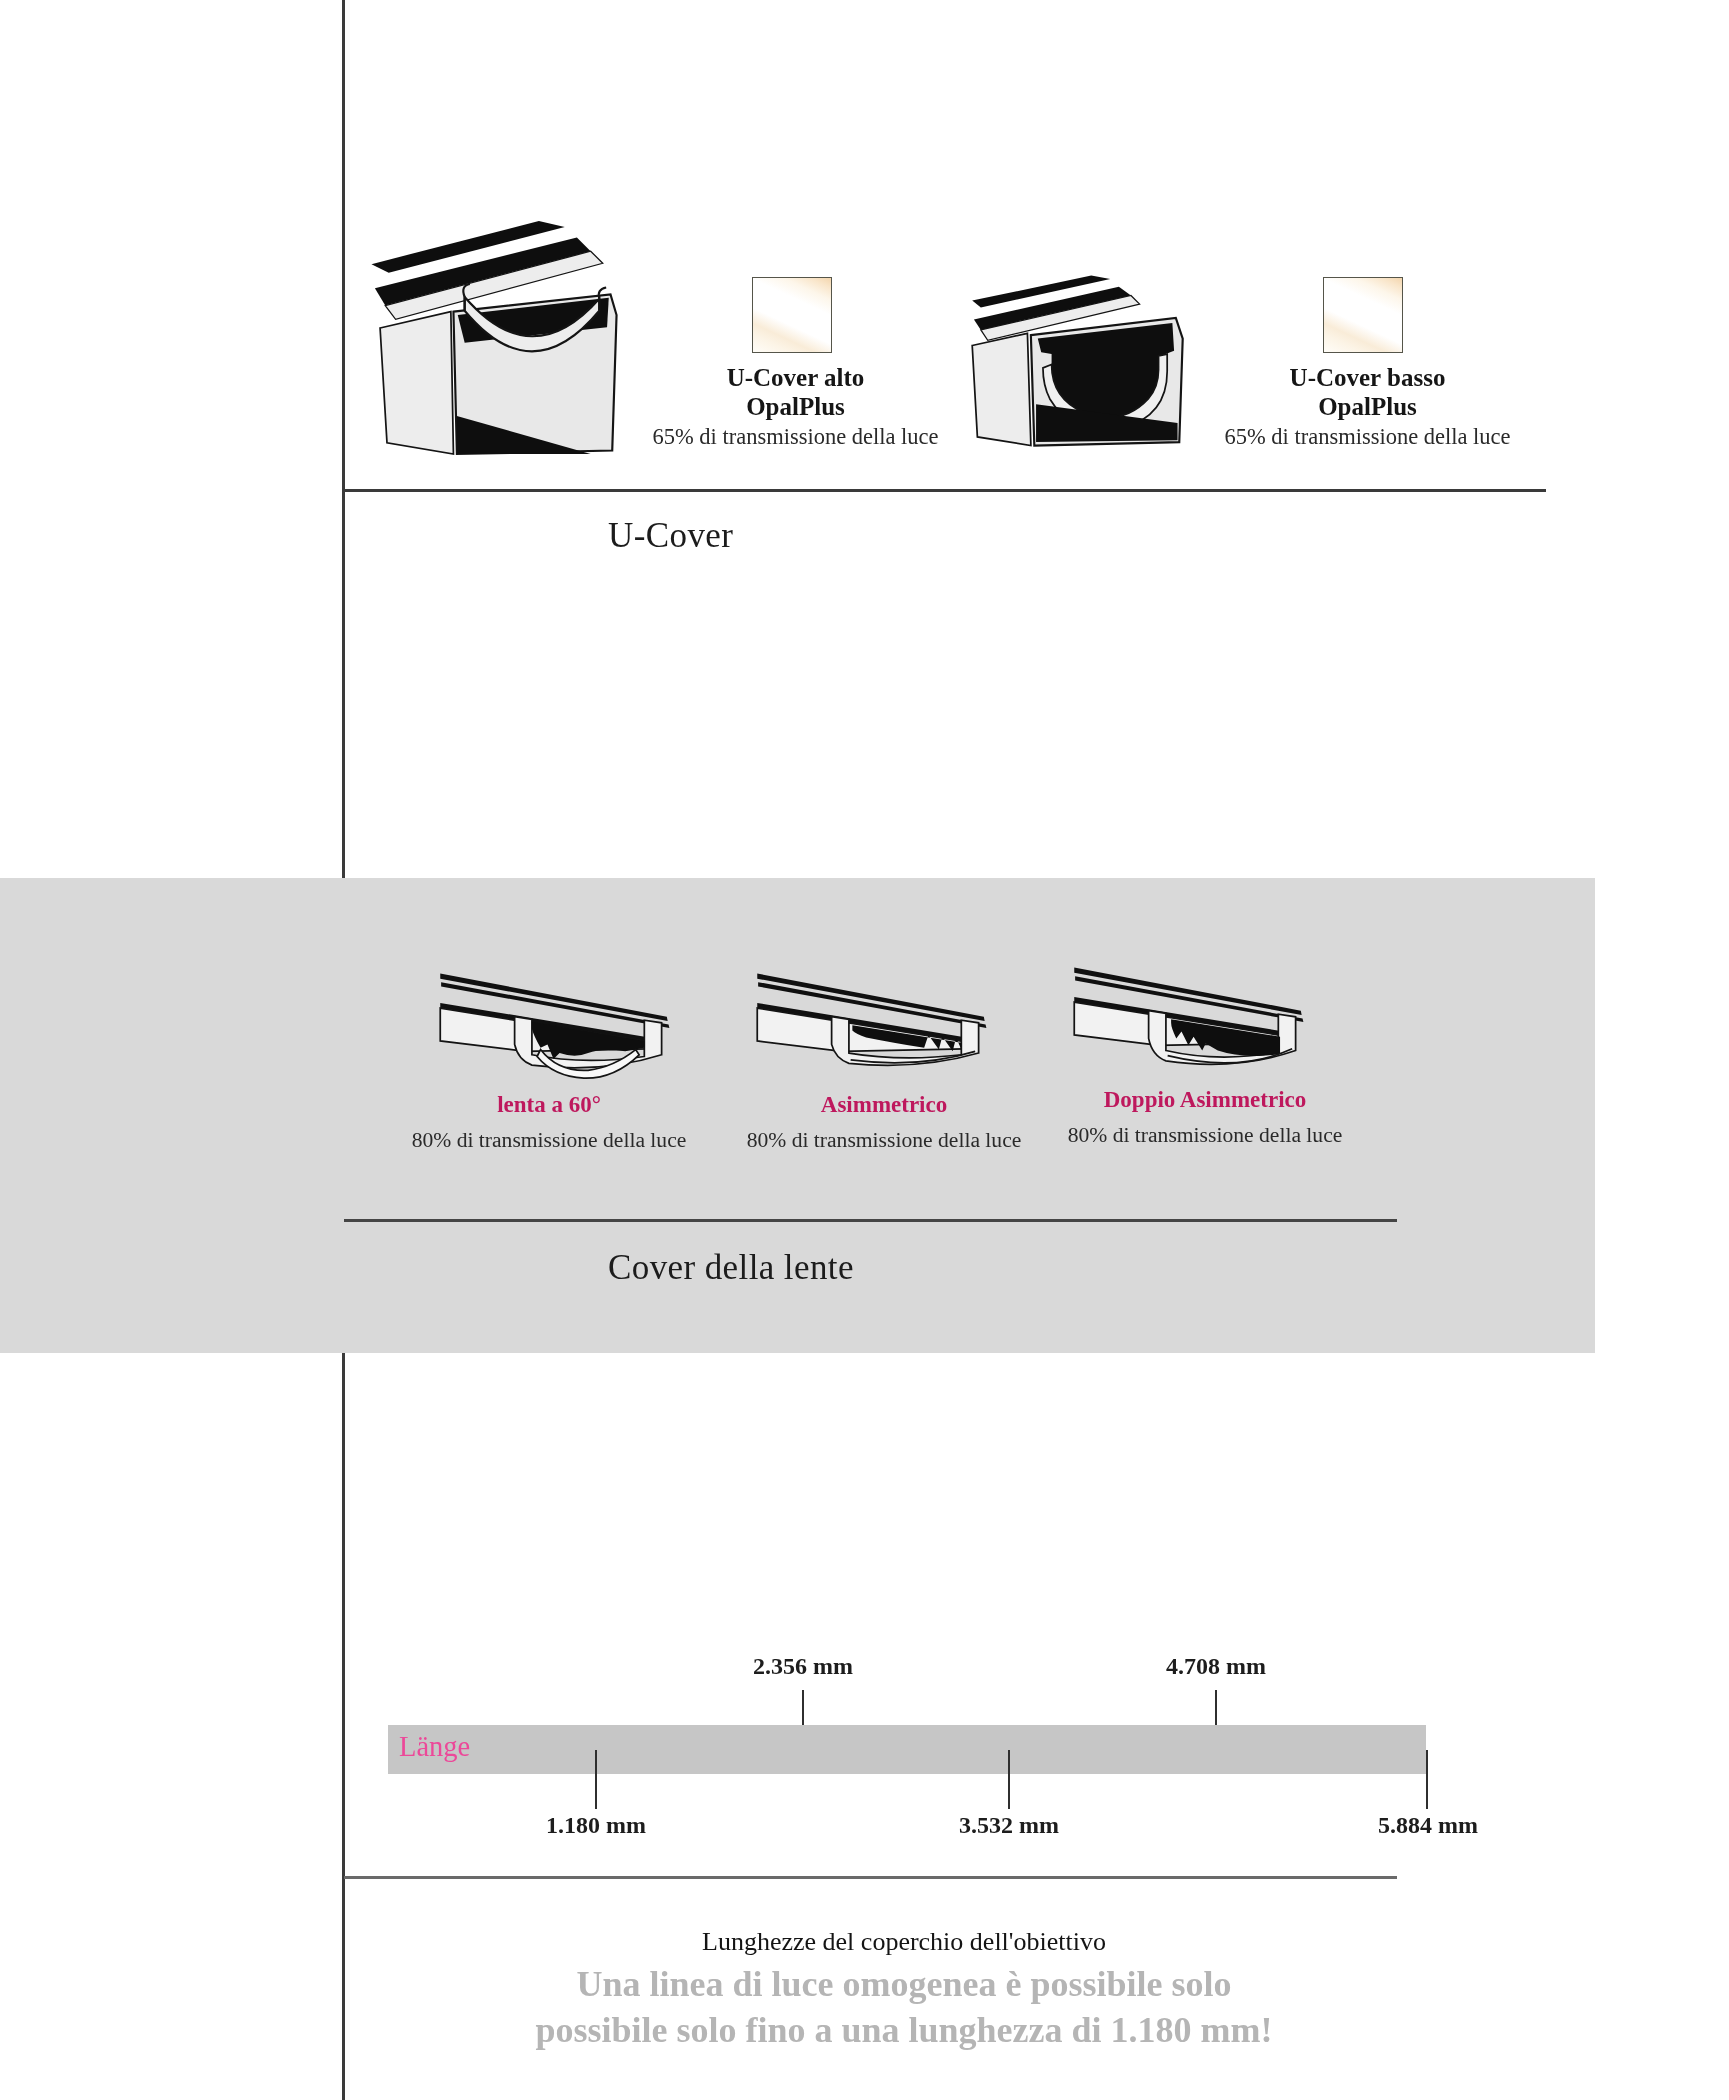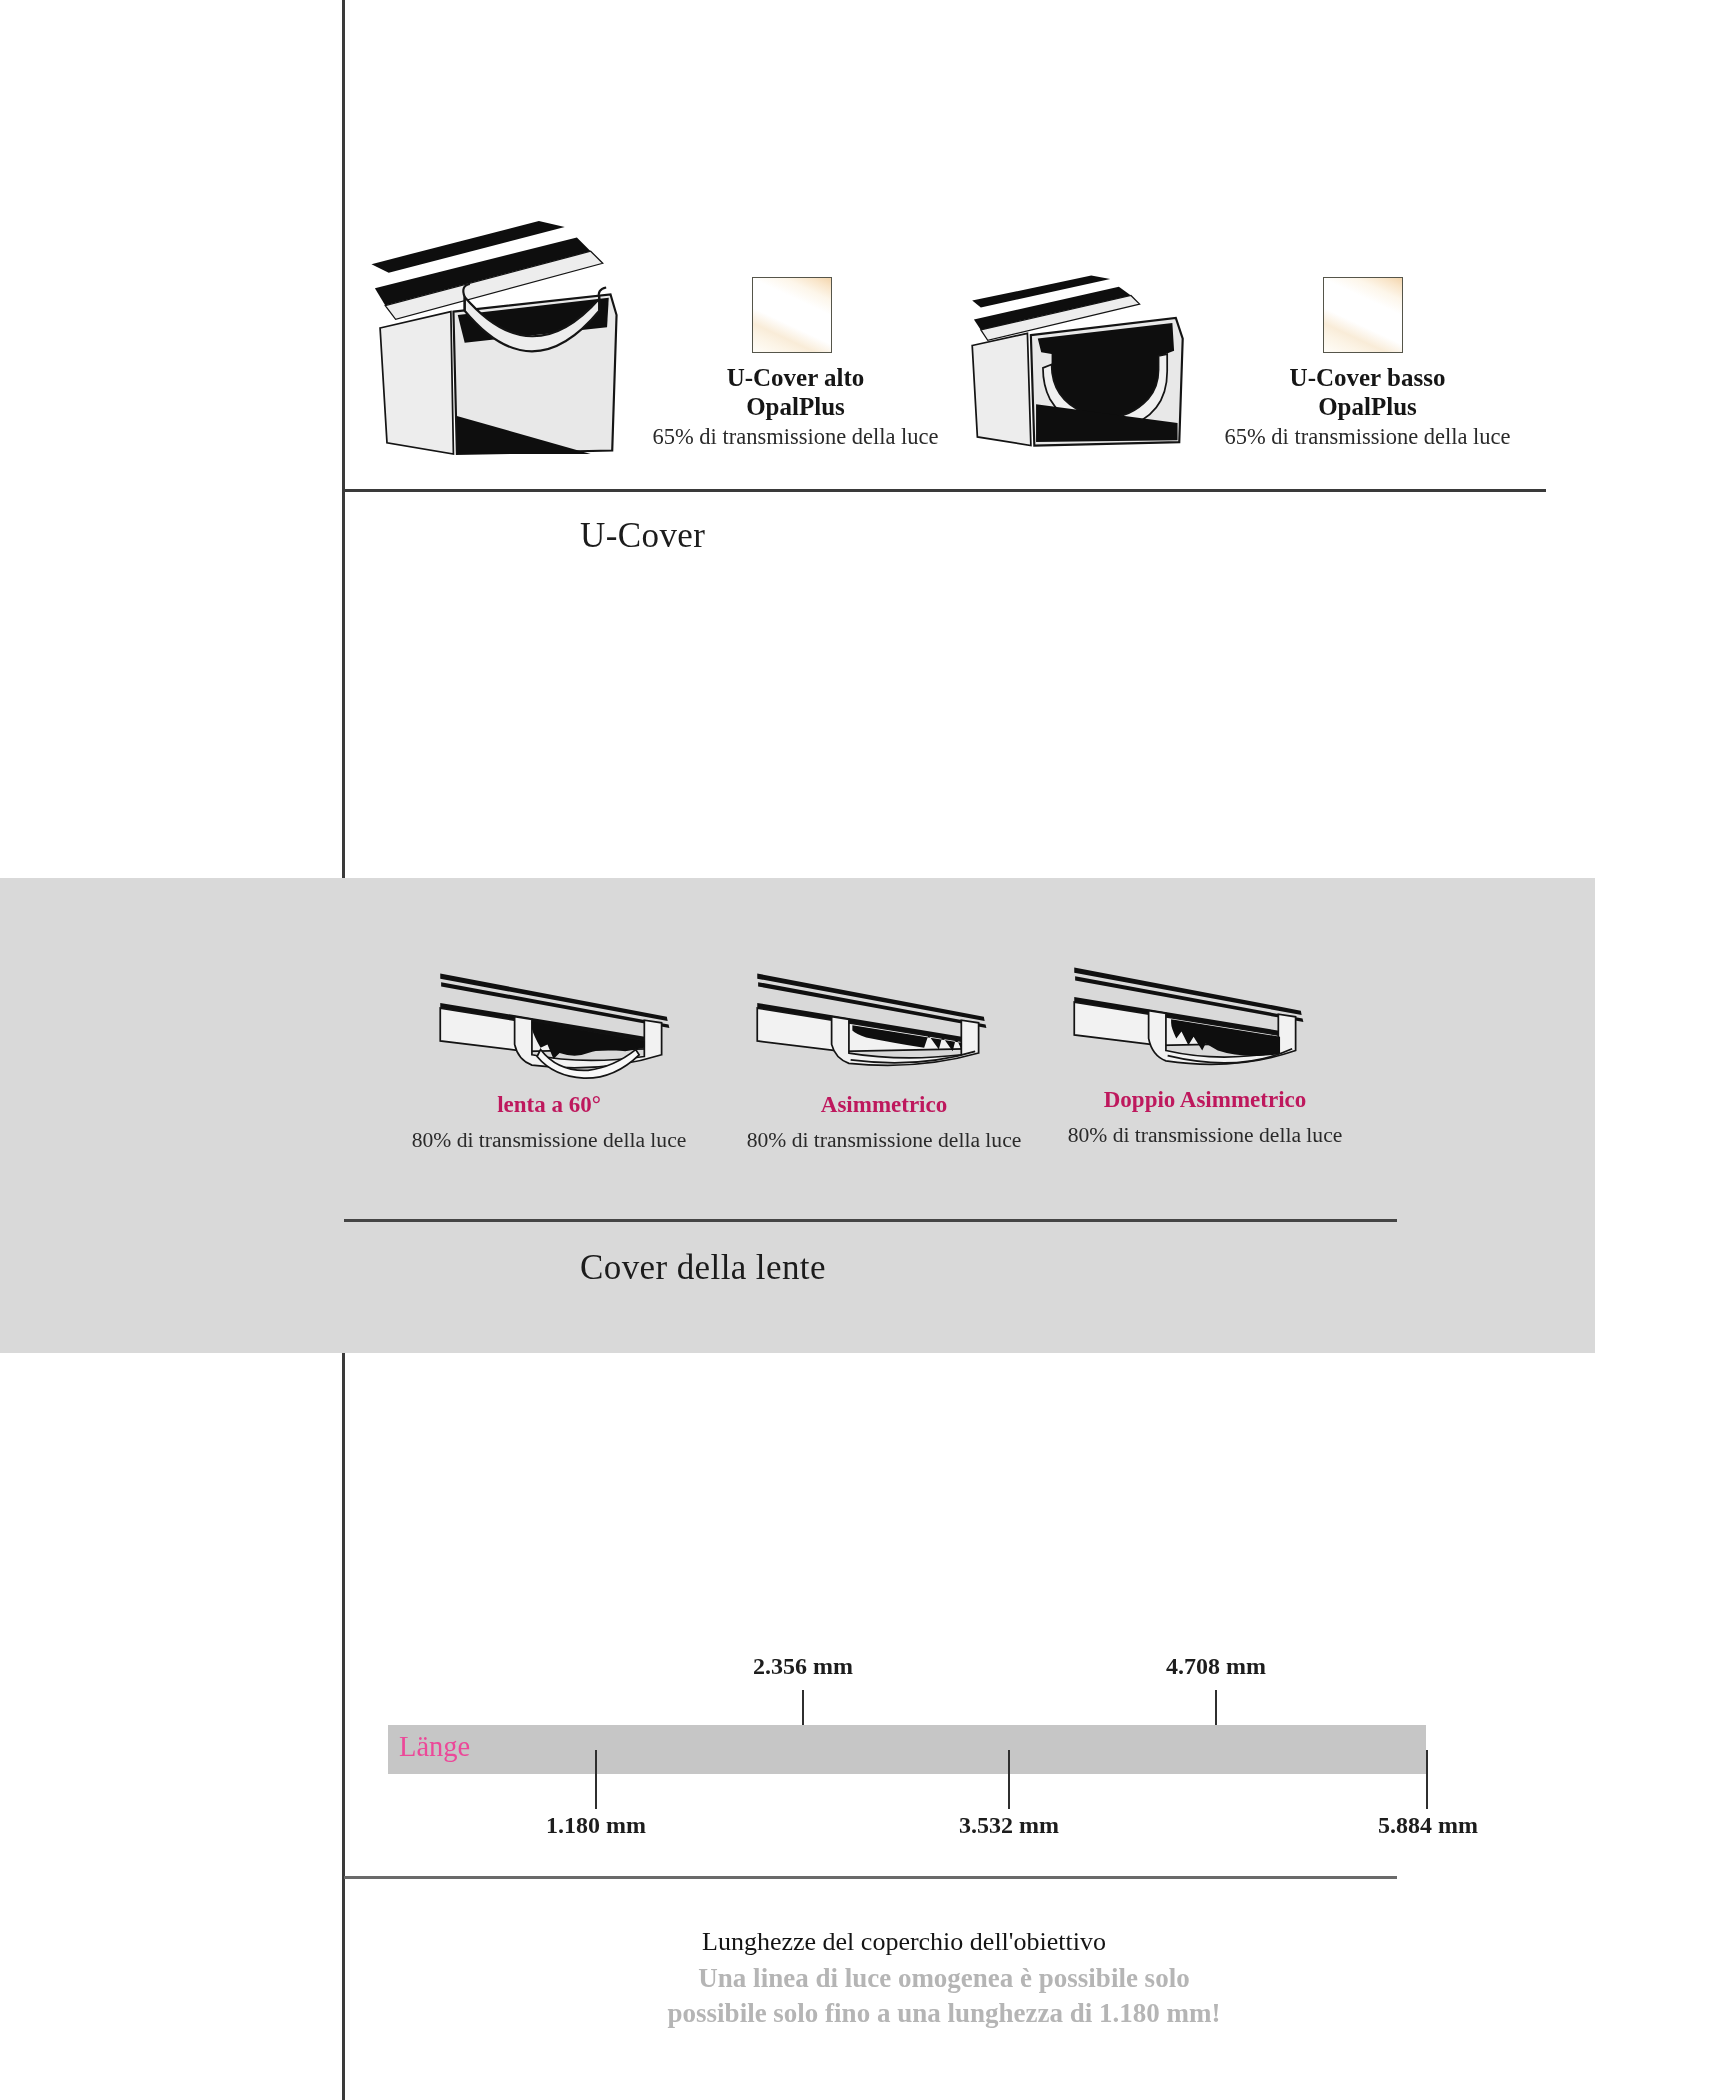--- a/index.html
+++ b/index.html
@@ -10,21 +10,21 @@
     color:#1a1a1a;
   }
   .vrule { position:absolute; left:342px; top:0; width:2.6px; height:2100px; background:#3a3a3a; }
   .hr { position:absolute; height:2.6px; background:#3a3a3a; }
   .hr-1 { left:344px; top:489px; width:1202px; }
   .hr-2 { left:344px; top:1219px; width:1053px; background:#454545; }
   .hr-3 { left:344px; top:1876px; width:1053px; background:#6a6a6a; }
   .band { position:absolute; left:0; top:878px; width:1729px; height:475px; background:#d9d9d9; }
 
   .section-heading {
-    position:absolute; font-size:35px; font-weight:400; color:#1c1c1c; letter-spacing:0.4px;
+    position:absolute; font-size:35px; font-weight:400; color:#1c1c1c; letter-spacing:0.4px;margin-left:28px;
   }
   .h-ucover { left:580px; top:516px; }
   .h-lens   { left:580px; top:1248px; }
 
   .drawing { position:absolute; }
 
   .swatch {
     position:absolute; width:78px; height:74px;
     border:1.7px solid #55554a;
     background:
@@ -62,21 +62,21 @@
 
   .len-bar { position:absolute; left:388px; top:1725px; width:1038px; height:49px; background:#c6c6c6; }
   .len-bar-label { position:absolute; left:399px; top:1731px; font-size:28.5px; font-weight:400; color:#ec4899; }
 
   .caption-title {
     position:absolute; left:342px; top:1927px; width:1124px; text-align:center;
     font-size:26px; font-weight:400; color:#141414;
   }
   .caption-note {
     position:absolute; left:342px; top:1961px; width:1124px; text-align:center;
-    font-size:27px; font-weight:700; color:#b5b5b5; line-height:1.28;padding-left:40px;
+    font-size:36px; font-weight:700; color:#b5b5b5; line-height:1.28;
   }
 </style>
 </head>
 <body>
 
 <div class="page">
 
   <div class="vrule"></div>
 
   <svg class="drawing" style="left:368px; top:214px;" width="252" height="247" viewBox="0 0 292 286">

